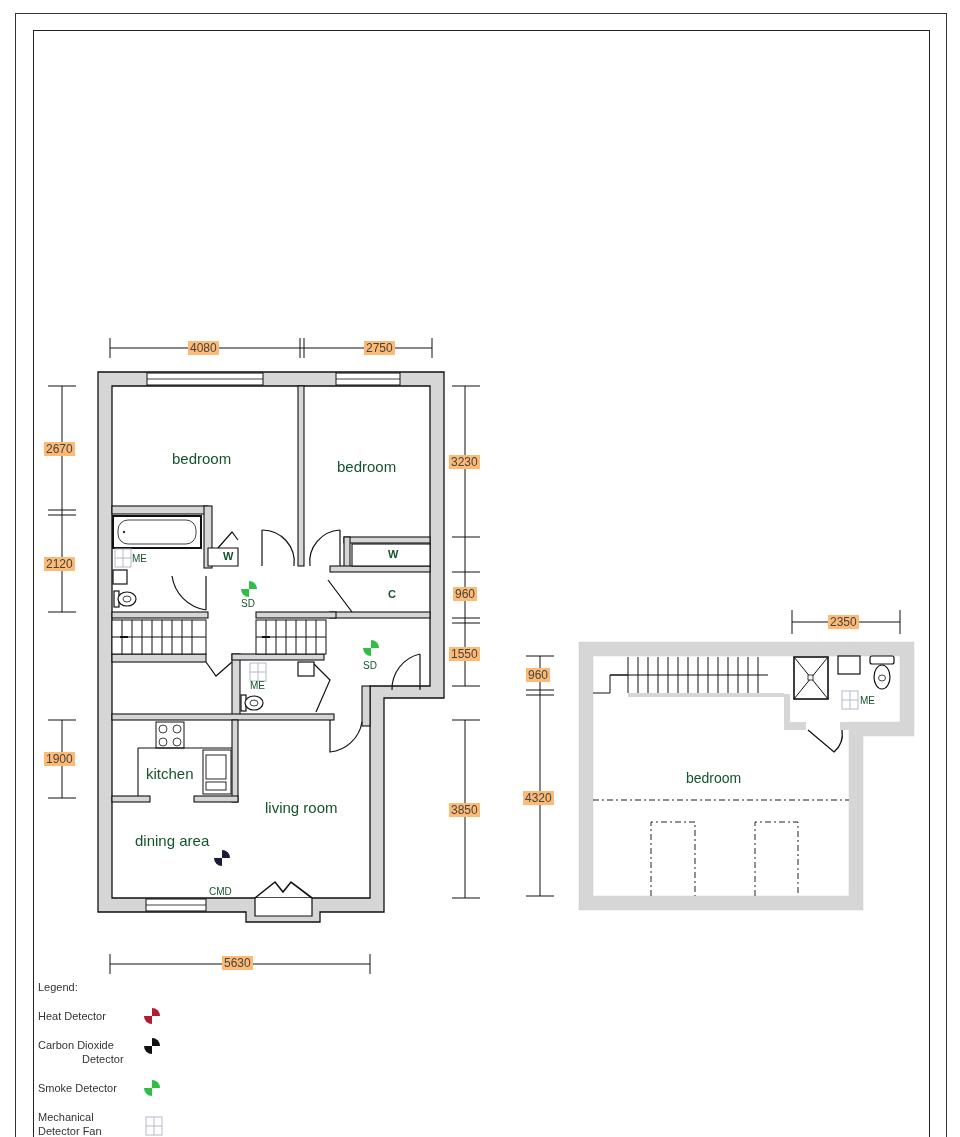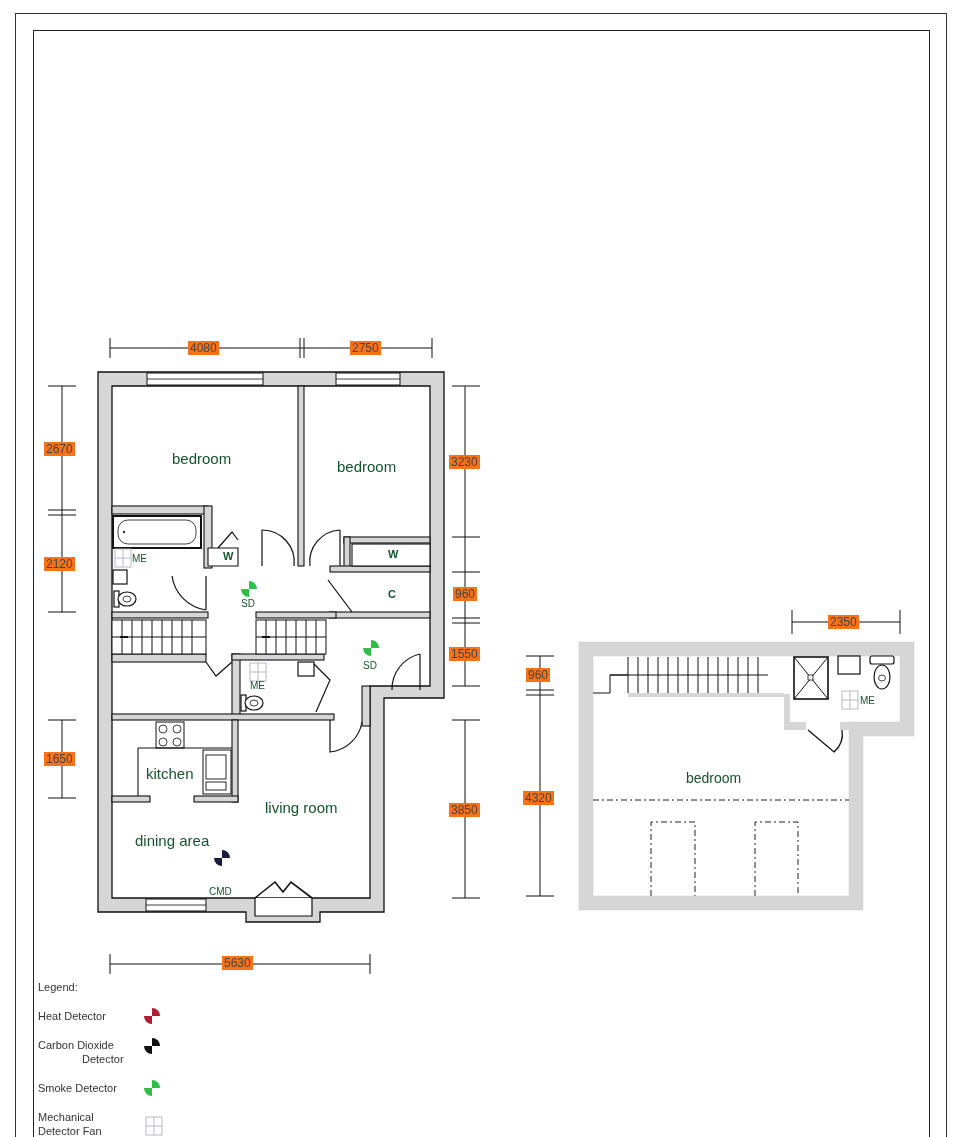--- a/index.html
+++ b/index.html
@@ -2,21 +2,21 @@
 <html><head>
 <meta charset="utf-8">
 <style>
   html, body { margin: 0; padding: 0; background: #ffffff; }
   body { width: 960px; height: 1137px; position: relative; overflow: hidden; font-family: "Liberation Sans", sans-serif; color: #333; }
   .frame-outer { position: absolute; left: 15px; top: 13px; width: 930px; height: 1140px; border: 1.5px solid #333; border-bottom: none; }
   .frame-inner { position: absolute; left: 33px; top: 30px; width: 895px; height: 1110px; border: 1.5px solid #222; border-bottom: none; }
   .plan-svg { position: absolute; left: 0; top: 0; }
   .lbl { position: absolute; font-family: "Liberation Sans", sans-serif; color: #14532d; white-space: nowrap; }
   .room { font-size: 15px; }
-  .dim { font-size: 12px; color: #444; background: #f97316; padding: 0 2px; }
+  .dim { font-size: 12px; color: #444; background: #fdba74; padding: 0 2px; }
   .small { font-size: 10px; }
   .legend-text { position: absolute; font-size: 11px; color: #333; line-height: 13px; }
   .legend-title { position: absolute; font-size: 11px; color: #333; }
 </style>
 </head>
 <body>
 
 <div class="frame-outer"></div>
 <div class="frame-inner"></div>
 
@@ -271,24 +271,24 @@
 <span class="lbl small" style="left:388px; top:548px; font-weight:bold; font-size:11px;">W</span>
 <span class="lbl small" style="left:388px; top:588px; font-weight:bold; font-size:11px;">C</span>
 
 <span class="lbl small" style="left:241px; top:598px;">SD</span>
 <span class="lbl small" style="left:363px; top:660px;">SD</span>
 <span class="lbl small" style="left:209px; top:868px;margin-top:18px;">CMD</span>
 <span class="lbl small" style="left:132px; top:553px;">ME</span>
 <span class="lbl small" style="left:250px; top:680px;">ME</span>
 
 <span class="lbl dim" style="left:188px; top:341px;">4080</span>
-<span class="lbl dim" style="left:350px; top:341px;">2750</span>
+<span class="lbl dim" style="left:364px; top:341px;">2750</span>
 <span class="lbl dim" style="left:44px; top:442px;">2670</span>
 <span class="lbl dim" style="left:44px; top:557px;">2120</span>
-<span class="lbl dim" style="left:44px; top:752px;">1650</span>
+<span class="lbl dim" style="left:44px; top:752px;">1900</span>
 <span class="lbl dim" style="left:449px; top:455px;">3230</span>
 <span class="lbl dim" style="left:453px; top:587px;">960</span>
 <span class="lbl dim" style="left:449px; top:647px;">1550</span>
 <span class="lbl dim" style="left:449px; top:803px;">3850</span>
 <span class="lbl dim" style="left:222px; top:956px;">5630</span>
 
 <span class="lbl room" style="left:686px; top:770px; font-size:14px;">bedroom</span>
 <span class="lbl small" style="left:860px; top:695px;">ME</span>
 <span class="lbl dim" style="left:828px; top:615px;">2350</span>
 <span class="lbl dim" style="left:526px; top:668px;">960</span>

